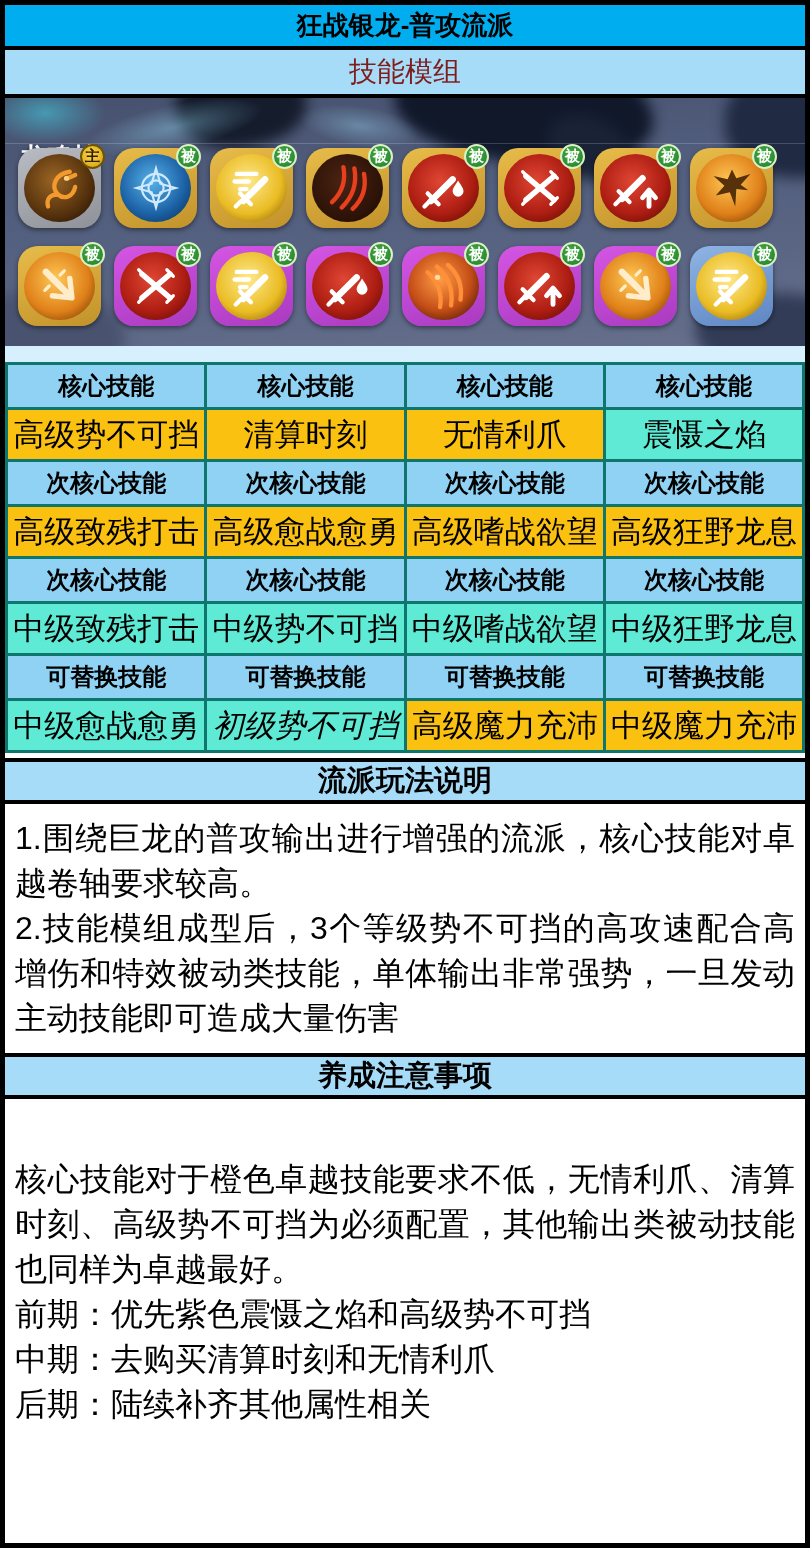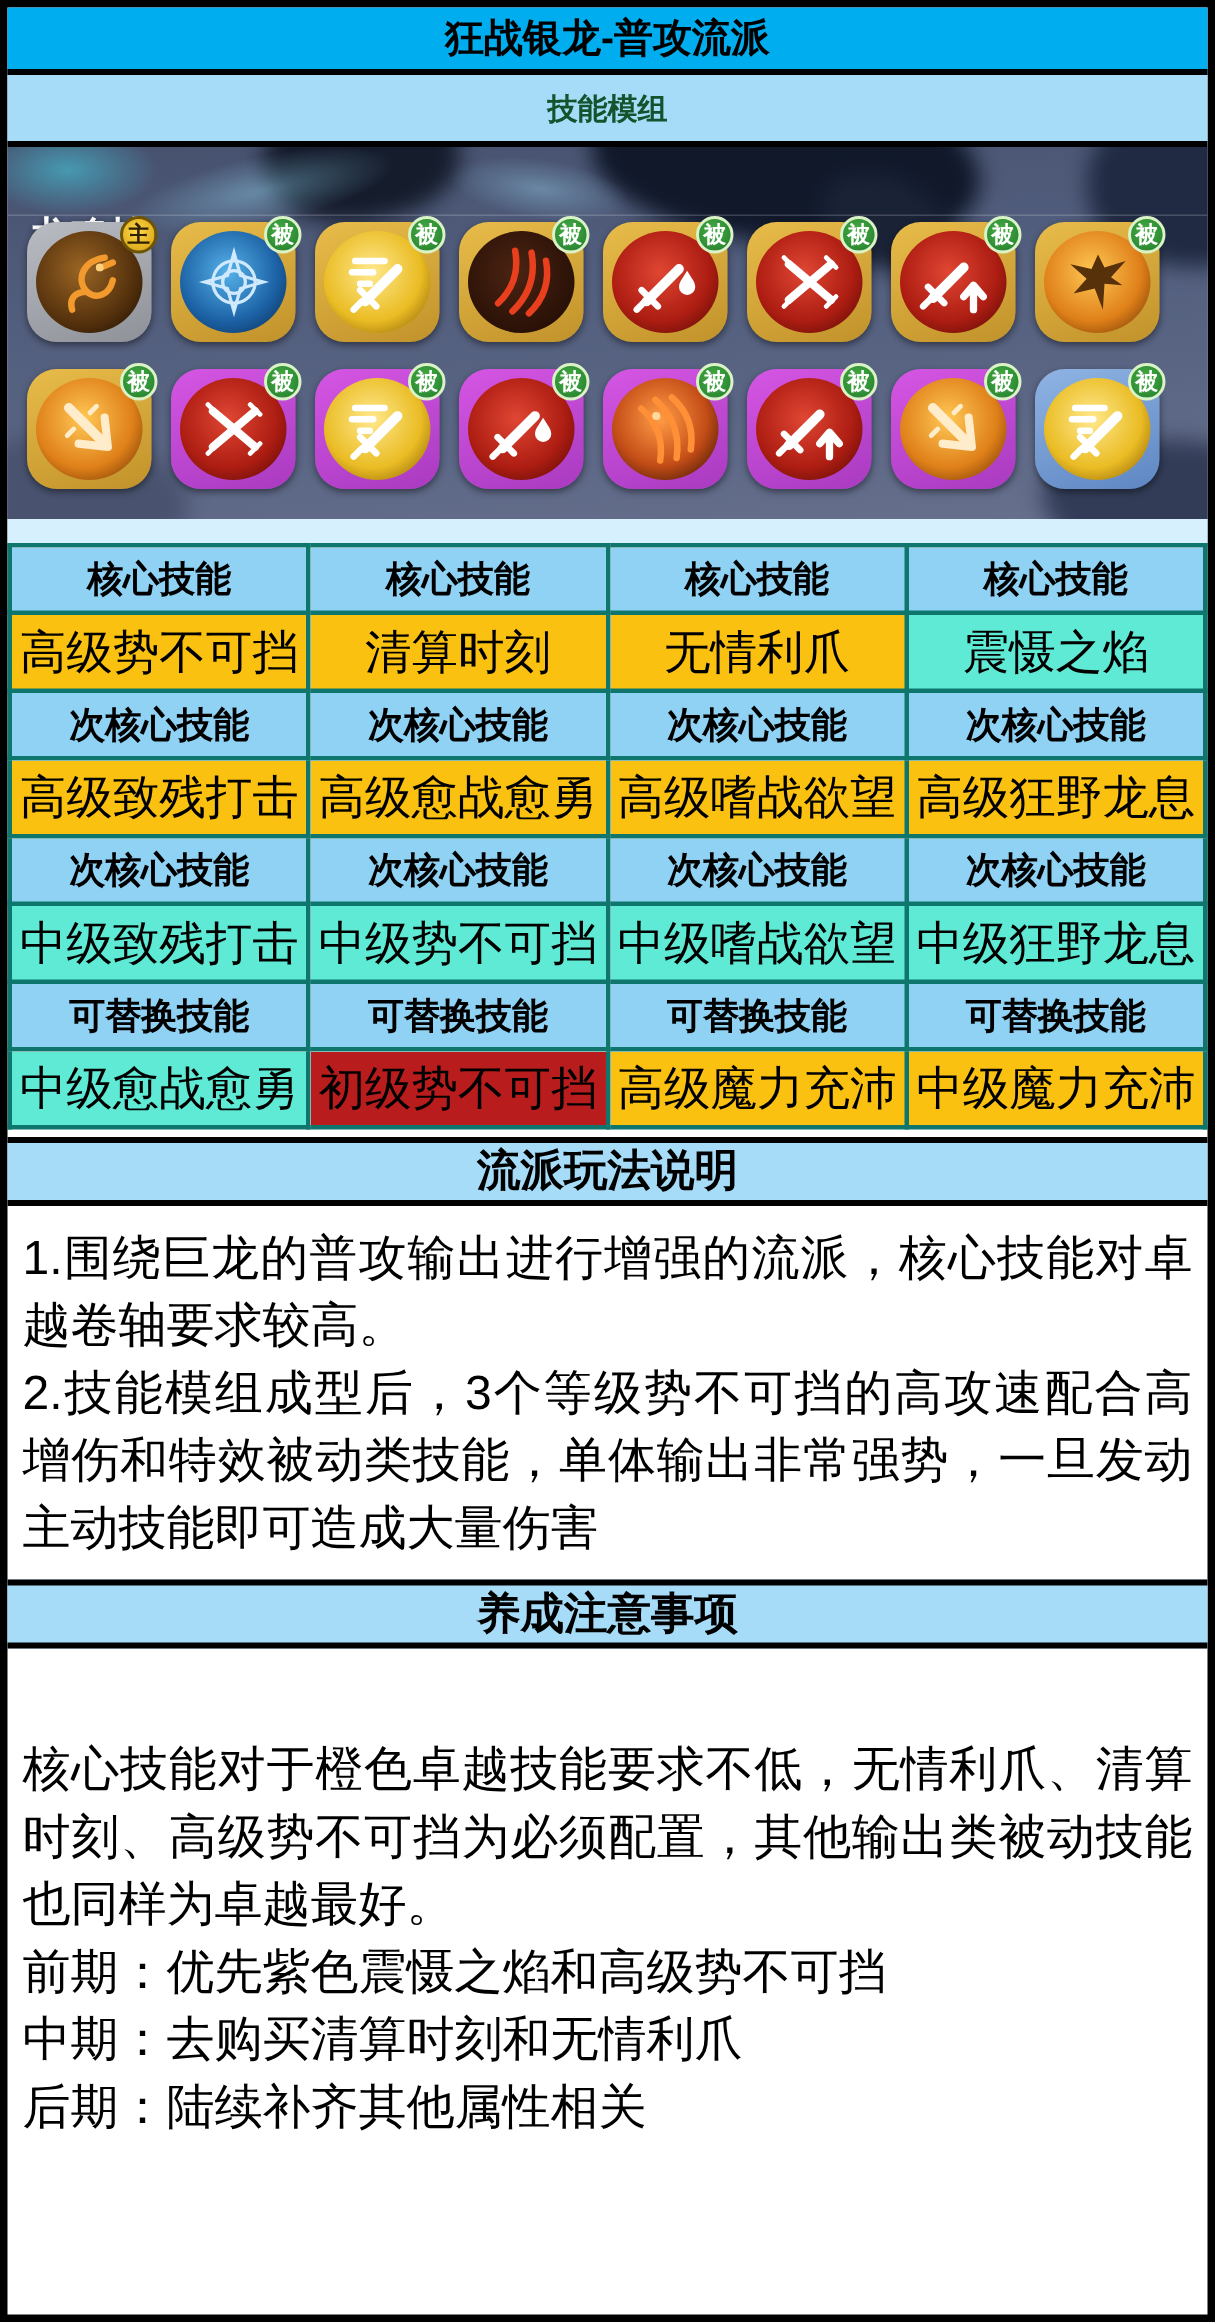--- a/index.html
+++ b/index.html
@@ -18,21 +18,21 @@
   }
   
   .title-bar{
     height:41px;background:#00ADEF;border-bottom:4px solid #000;
     display:flex;align-items:center;justify-content:center;
     font-size:26px;font-weight:700;color:#000;flex:0 0 auto;
   }
   .sub-bar{
     height:44px;background:#A6DCF8;border-bottom:4px solid #000;
     display:flex;align-items:center;justify-content:center;
-    font-size:20px;font-weight:700;color:#14532d;flex:0 0 auto;
+    font-size:28px;font-weight:400;color:#7f1d1d;flex:0 0 auto;
   }
   
   .scene{
     position:relative;height:248px;flex:0 0 auto;overflow:hidden;
     background:linear-gradient(175deg,#46516e 0%,#515d7c 35%,#5b6685 70%,#67718d 100%);
   }
   .scene .blob{position:absolute;filter:blur(7px);}
   .b1{left:170px;top:-40px;width:130px;height:90px;background:#151c2c;border-radius:50% 60% 40% 60%;transform:rotate(-15deg);}
   .b2{left:390px;top:-55px;width:260px;height:120px;background:#10182a;border-radius:40% 60% 55% 45%;transform:rotate(9deg);}
   .b3{left:540px;top:20px;width:90px;height:60px;background:#1a2236;border-radius:50%;transform:rotate(25deg);}
@@ -82,21 +82,21 @@
   
   table.skills{width:100%;border-collapse:collapse;table-layout:fixed;flex:0 0 auto;}
   table.skills td{
     border:3px solid #0f766e;text-align:center;vertical-align:middle;
     overflow:hidden;white-space:nowrap;color:#000;
   }
   tr.hdr td{height:40px;font-weight:700;font-size:24px;background:#8FD2F4;}
   tr.val td{height:47px;font-size:31px;}
   td.cell-gold{background:#FBC110;}
   td.cell-purple{background:#5eead4;}
-  td.cell-periwinkle{background:#b91c1c;}
+  td.cell-periwinkle{background:#5eead4;font-style:italic;}
   
   .section-bar{
     margin-top:5px;height:46px;background:#A6DCF8;
     border-top:4px solid #000;border-bottom:4px solid #000;
     display:flex;align-items:center;justify-content:center;
     font-size:29px;font-weight:700;color:#000;flex:0 0 auto;box-sizing:border-box;
   }
   .text-block{
     padding:12px 10px 0 10px;font-size:32px;line-height:45px;color:#000;
     text-align:justify;flex:0 0 auto;

